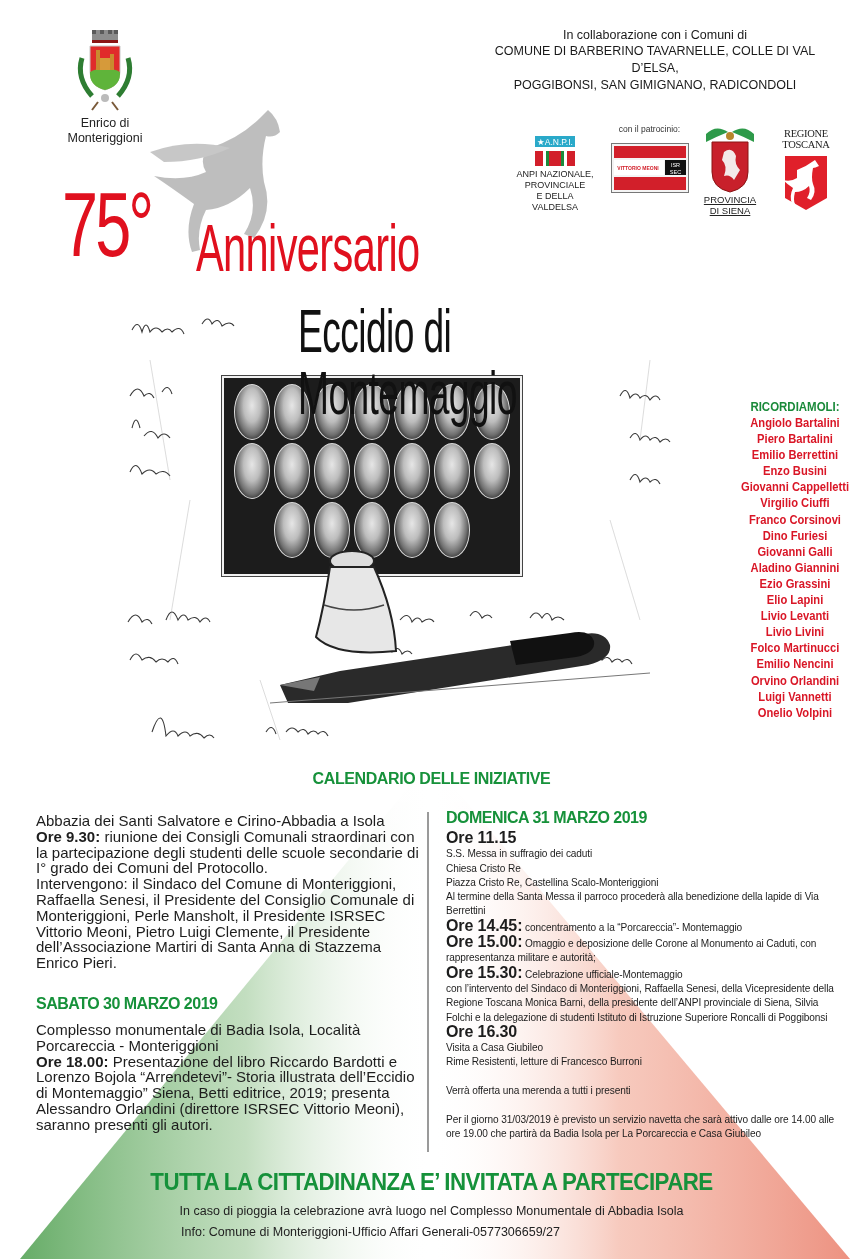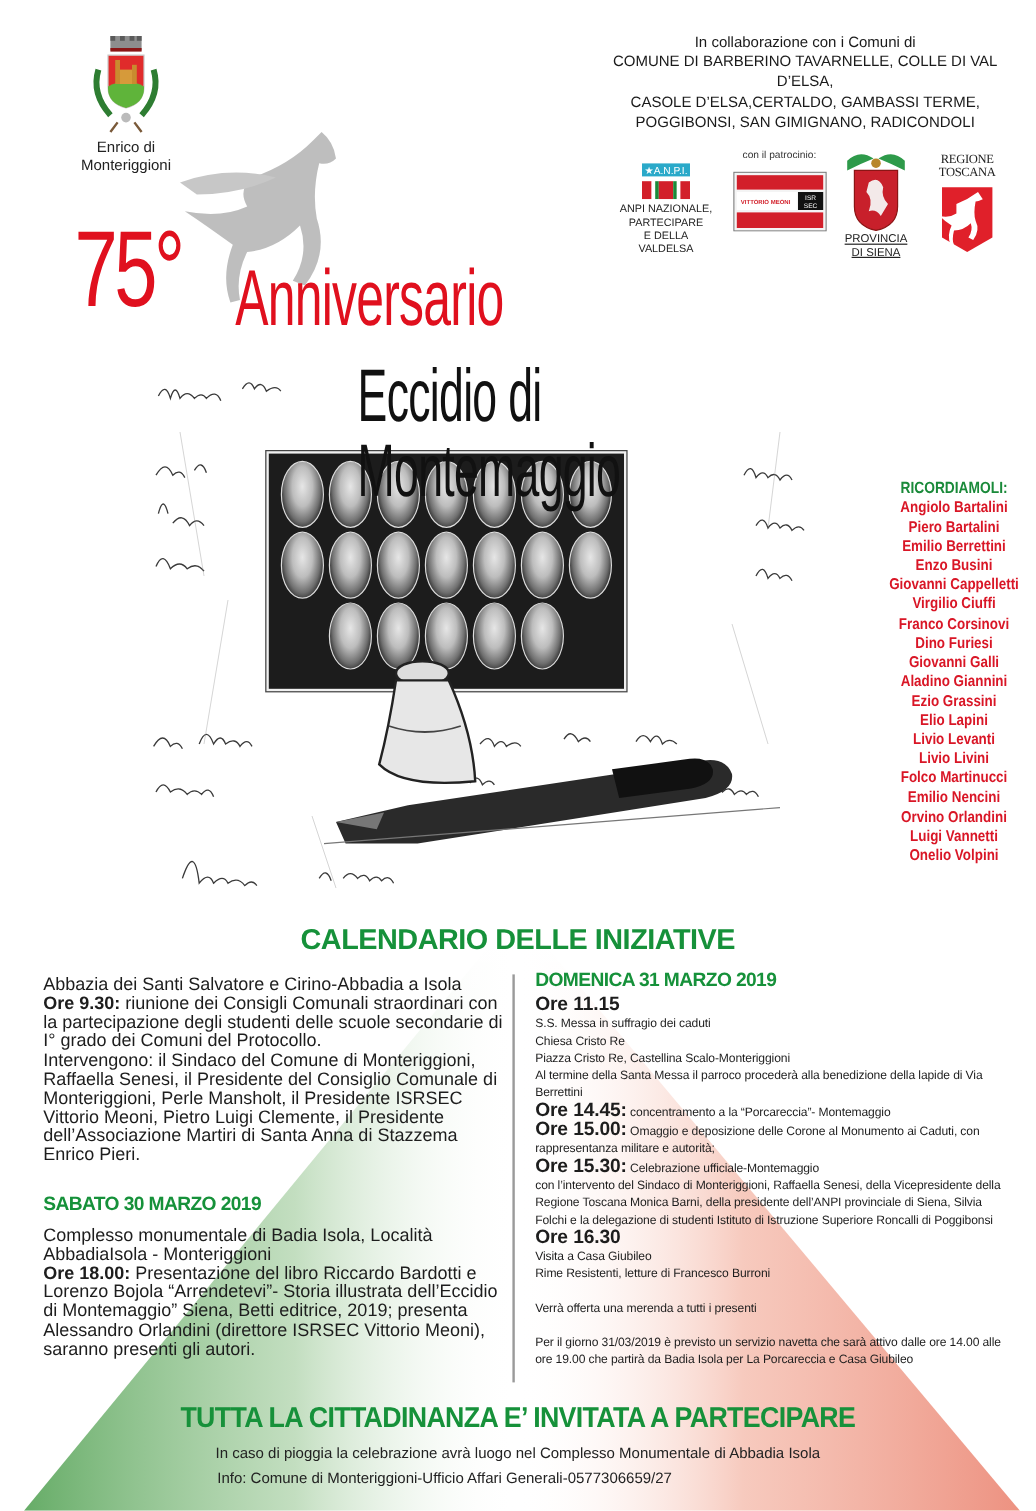--- a/index.html
+++ b/index.html
@@ -12,21 +12,21 @@
   .layer { position:absolute; z-index:1; }
 
   
   .comune-logo { left:70px; top:28px; width:70px; height:84px; }
   .comune-label { left:50px; top:116px; width:110px; text-align:center; font-size:12.5px; line-height:15px; color:#222; }
 
   
   .pegasus { left:130px; top:108px; width:220px; height:180px; opacity:0.55; }
 
   
-  .collab { left:486px; top:28px; width:370px; text-align:center; color:#1a1a1a; }
+  .collab { left:470px; top:28px; width:370px; text-align:center; color:#1a1a1a; }
   .collab .intro { font-size:12.5px; line-height:15px; }
   .collab .towns { font-size:12.5px; line-height:17px; letter-spacing:0px; }
 
   
   .anpi { left:515px; top:136px; width:80px; }
   .anpi-box { width:40px; height:30px; margin:0 auto; }
   .anpi-label { font-size:9px; line-height:11px; text-align:center; margin-top:3px; color:#222; }
   .patrocinio-label { left:612px; top:124px; width:75px; font-size:8.5px; color:#333; text-align:center; }
   .isrsec { left:611px; top:143px; width:78px; height:50px; }
   .provincia { left:700px; top:124px; width:60px; }
@@ -45,21 +45,21 @@
   .portraits { display:flex; flex-wrap:wrap; justify-content:center; padding:6px 4px; gap:3px 4px; }
   .portrait { width:36px; height:56px; border-radius:50%; background:radial-gradient(ellipse at 50% 38%, #e6e6e6 0%, #bdbdbd 35%, #6f6f6f 62%, #2a2a2a 78%); border:1px solid #ddd; }
   .inkwell { left:270px; top:545px; width:400px; height:170px; }
 
   
   .ricordiamoli { left:724px; top:399px; width:142px; text-align:center; }
   .ric-title { font-weight:bold; color:#1a8a3a; font-size:13.5px; line-height:16px; transform:scaleX(0.85); }
   .ric-list div { color:#d91626; font-weight:bold; font-size:13px; line-height:16.1px; transform:scaleX(0.86); white-space:nowrap; }
 
   
-  .cal-title { left:0; top:770px; width:863px; text-align:center; font-weight:bold; color:#16913a; font-size:24px; letter-spacing:-0.4px; }
+  .cal-title { left:0; top:770px; width:863px; text-align:center; font-weight:bold; color:#16913a; font-size:16px; letter-spacing:-0.4px; }
   .divider { left:427px; top:812px; width:1.5px; height:340px; background:#9a9a9a; }
 
   .day-title { font-weight:bold; color:#16913a; font-size:16px; letter-spacing:-0.5px; line-height:20px; }
   .body-text { font-size:15px; line-height:15.8px; color:#1d1d1d; }
   .body-text b { font-weight:bold; }
   .body-sm { font-size:10.1px; line-height:14.3px; color:#1d1d1d; letter-spacing:-0.1px; }
   .body-sm b { font-weight:bold; font-size:16px; }
 
   .gio-block { left:36px; top:806px; width:385px; }
   .gio-body { margin-top:7px; }
@@ -123,41 +123,40 @@
 
 <svg class="layer pegasus" viewBox="0 0 220 180">
   <path d="M80 40 q30 -10 50 -30 l8 -8 q10 8 12 22 q-6 6 -14 4 q-6 24 -2 46 q10 30 -10 56 l-10 -4 q14 -22 6 -46 q-20 20 -44 22 q-10 20 -6 40 l-8 2 q-8 -22 2 -48 q-22 -16 -40 -28 q30 6 52 -4 q-8 -14 4 -24z" fill="#8a8a8a"></path>
   <path d="M20 44 q40 -14 80 -4 q-30 14 -66 14z" fill="#9a9a9a"></path>
 </svg>
 
 <div class="layer collab">
   <div class="intro">In collaborazione con i Comuni di</div>
   <div class="towns">
     <div>COMUNE DI BARBERINO TAVARNELLE, COLLE DI VAL D’ELSA,</div>
-    <div>CASOLE D’ELSA,CERTALDO, GAMBASSI TERME,</div>
     <div>POGGIBONSI, SAN GIMIGNANO, RADICONDOLI</div>
   </div>
 </div>
 
 <div class="layer anpi">
   <svg class="anpi-box" viewBox="0 0 40 30" style="display:block;">
     <rect x="0" y="0" width="40" height="11" fill="#2aa9c9"></rect>
     <text x="20" y="9" font-size="8.5" text-anchor="middle" fill="#fff" font-family="Liberation Sans, sans-serif">★A.N.P.I.</text>
     <rect x="0" y="12" width="40" height="3" fill="#fff"></rect>
     <rect x="0" y="15" width="8" height="15" fill="#d21f2a"></rect>
       <rect x="8" y="15" width="3" height="15" fill="#fff"></rect>
       <rect x="11" y="15" width="3" height="15" fill="#1b8a3a"></rect>
     <rect x="14" y="15" width="12" height="15" fill="#d21f2a"></rect>
     <rect x="26" y="15" width="3" height="15" fill="#1b8a3a"></rect>
       <rect x="29" y="15" width="3" height="15" fill="#fff"></rect>
       <rect x="32" y="15" width="8" height="15" fill="#d21f2a"></rect>
   </svg>
   <div class="anpi-label">
     <div>ANPI NAZIONALE,</div>
-    <div>PARTECIPARE</div>
+    <div>PROVINCIALE</div>
     <div>E  DELLA VALDELSA</div>
   </div>
 </div>
 
 <div class="layer patrocinio-label">con il patrocinio:</div>
 
 <svg class="layer isrsec" viewBox="0 0 78 50">
   <rect x="0.5" y="0.5" width="77" height="49" fill="#f4f4f4" stroke="#777"></rect>
   <rect x="3" y="3" width="72" height="12" fill="#d21f2a"></rect>
   <rect x="3" y="17" width="50" height="15" fill="#fff"></rect>
@@ -290,21 +289,21 @@
   <div class="body-text gio-body">
     <div>Abbazia dei Santi Salvatore e Cirino-Abbadia a Isola</div>
     <div><b>Ore 9.30:</b><span> riunione dei Consigli Comunali straordinari con la partecipazione degli studenti delle scuole secondarie di I° grado dei Comuni del Protocollo.</span></div>
     <div>Intervengono: il Sindaco del Comune di Monteriggioni, Raffaella Senesi, il Presidente del Consiglio Comunale di Monteriggioni, Perle Mansholt, il Presidente ISRSEC Vittorio Meoni, Pietro Luigi Clemente, il Presidente dell’Associazione Martiri di Santa Anna di Stazzema Enrico Pieri.</div>
   </div>
 </div>
 
 <div class="layer sab-block">
   <div class="day-title">SABATO 30 MARZO 2019</div>
   <div class="body-text sab-body">
-    <div>Complesso monumentale di Badia Isola, Località AbbadiaIsola - Monteriggioni</div>
+    <div>Complesso monumentale di Badia Isola, Località Porcareccia - Monteriggioni</div>
     <div><b>Ore 18.00:</b><span> Presentazione del libro Riccardo Bardotti e Lorenzo Bojola “Arrendetevi”- Storia illustrata dell’Eccidio di Montemaggio” Siena, Betti editrice, 2019; presenta Alessandro Orlandini (direttore ISRSEC Vittorio Meoni), saranno presenti gli autori.</span></div>
   </div>
 </div>
 
 <div class="layer dom-block">
   <div class="day-title">DOMENICA 31 MARZO 2019</div>
   <div class="body-sm dom-body">
     <div><b>Ore 11.15</b></div>
     <div>S.S. Messa in suffragio dei caduti</div>
     <div>Chiesa Cristo Re</div>

